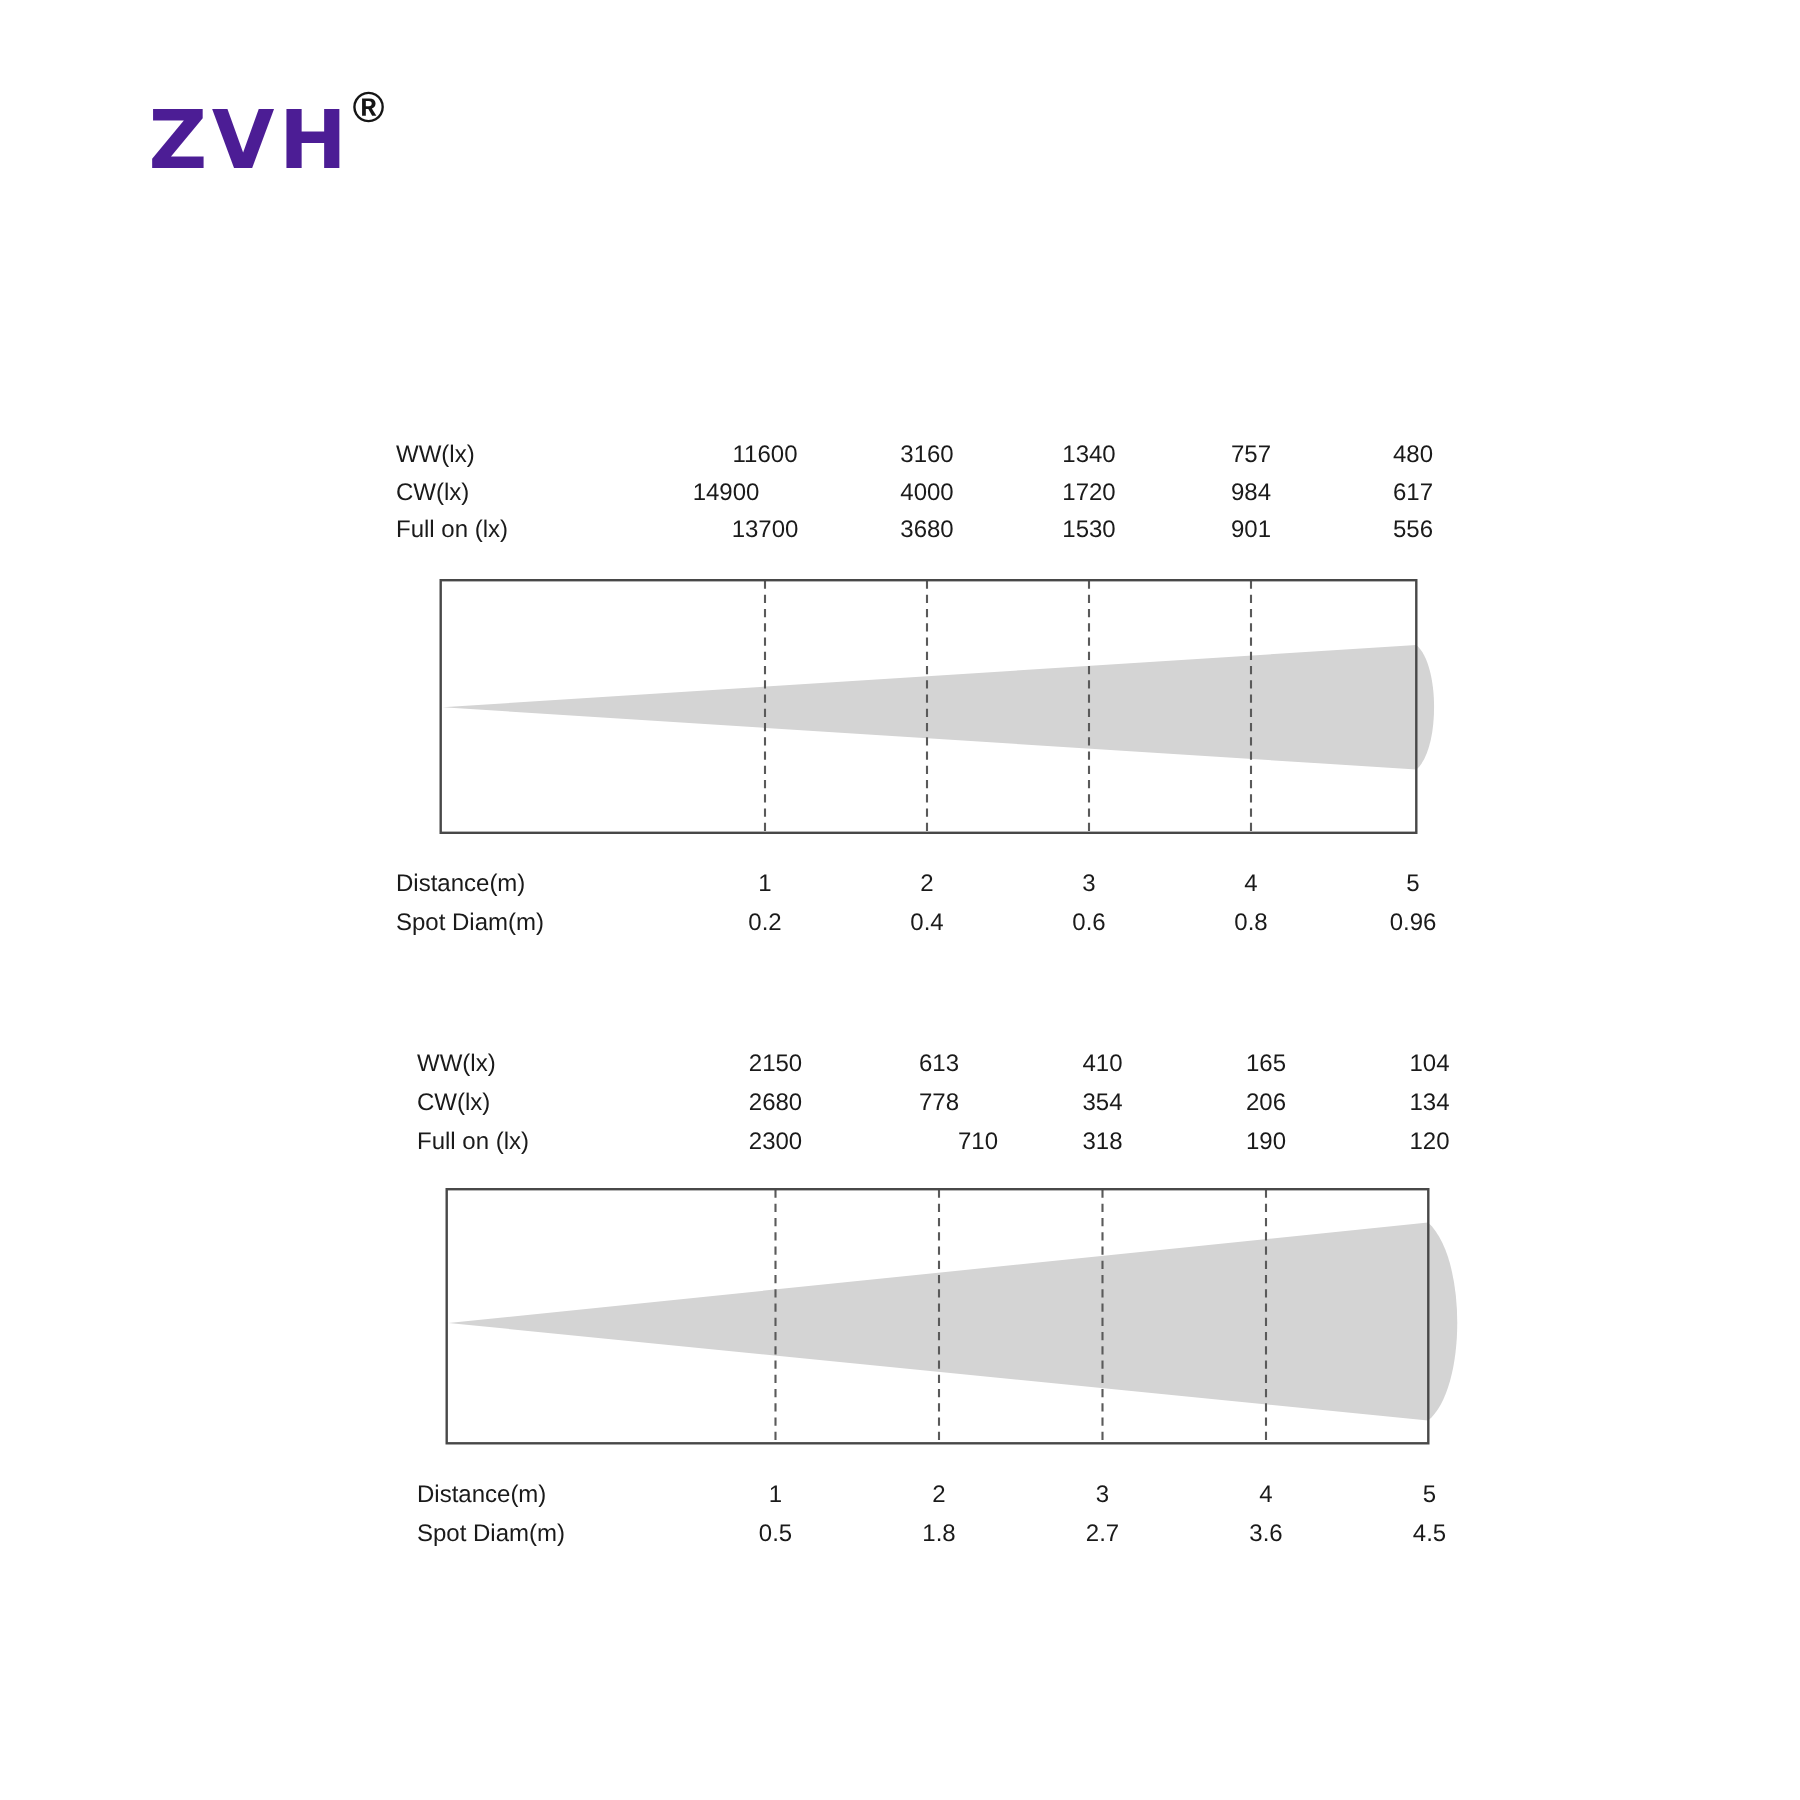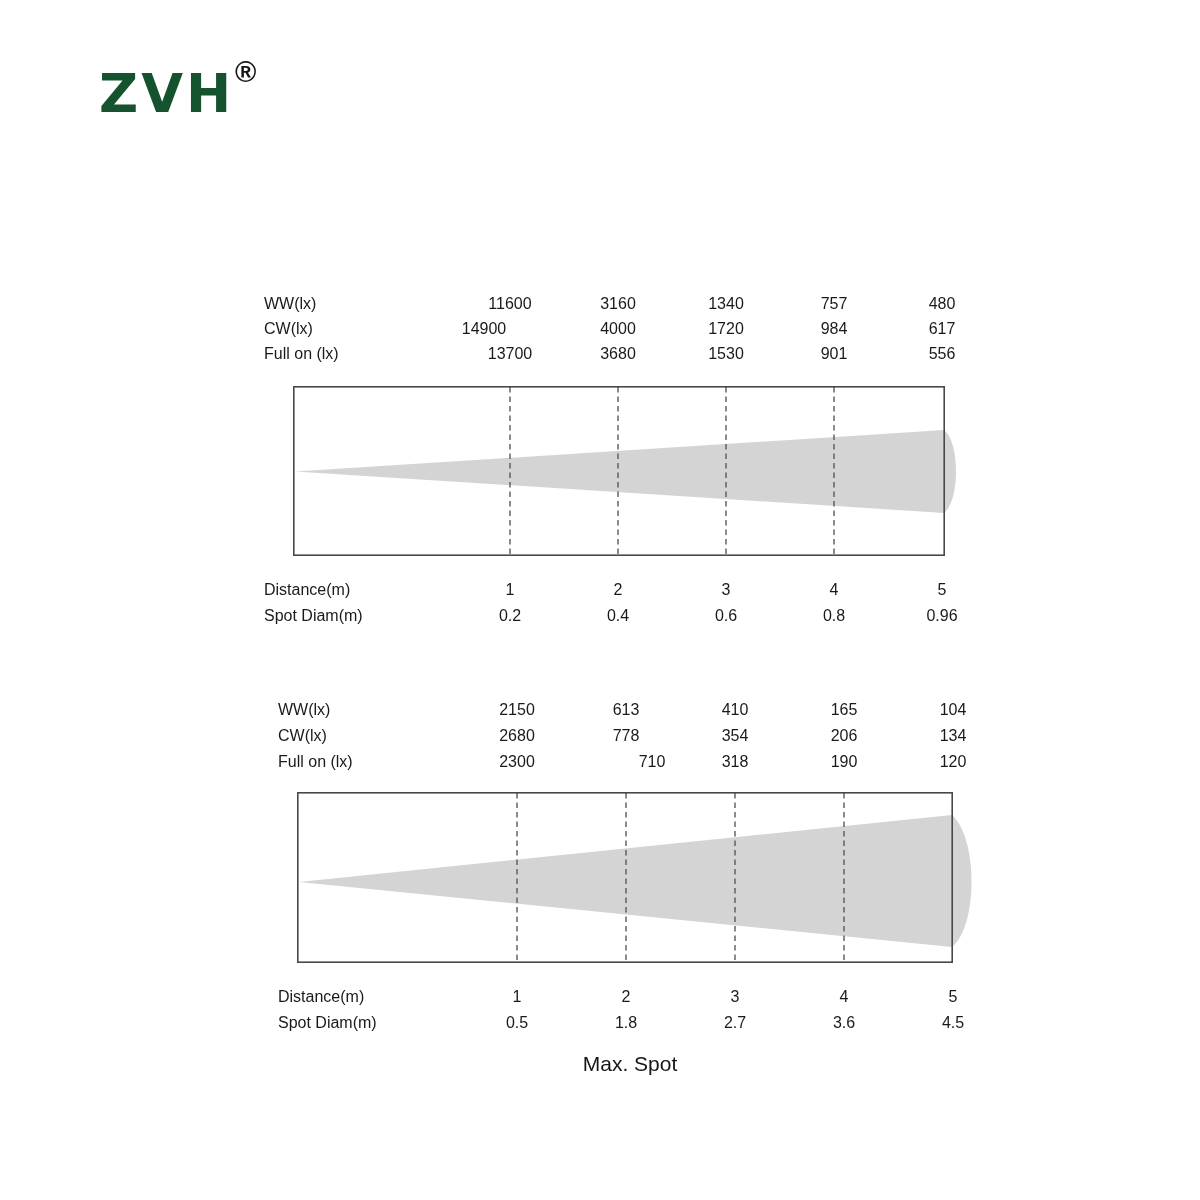--- a/index.html
+++ b/index.html
@@ -9,21 +9,21 @@
     background:#ffffff;
     font-family:"Liberation Sans","DejaVu Sans",sans-serif;
     color:#1a1a1a;
     overflow:hidden;
   }
   
   #logo{position:absolute;left:99px;top:66px;height:60px;}
   #logo .wordmark{
     font-family:"DejaVu Sans","Liberation Sans",sans-serif;
     font-weight:bold;font-size:54px;letter-spacing:3px;
-    color:#14532d;line-height:56px;text-align:right;
+    color:#4c1d95;line-height:56px;text-align:right;
   }
   #logo .reg{
     position:absolute;left:136px;top:-8px;
     font-size:29px;font-weight:bold;color:#151515;line-height:29px;
   }
   
   .page-title{
     position:absolute;left:262px;top:234px;
     font-size:34px;font-weight:bold;color:#161616;line-height:38px;
   }
@@ -149,15 +149,14 @@
   </div>
   <div class="row" style="top:1010px">
     <span class="rlabel" style="left:278px">Spot Diam(m)</span>
     <span class="cell" style="left:517px">0.5</span>
     <span class="cell" style="left:626px">1.8</span>
     <span class="cell" style="left:735px">2.7</span>
     <span class="cell" style="left:844px">3.6</span>
     <span class="cell" style="left:953px">4.5</span>
   </div>
 
-  <div class="caption" style="top:1049px">Max. Spot</div>
 
 </div>
 
 </body></html>

